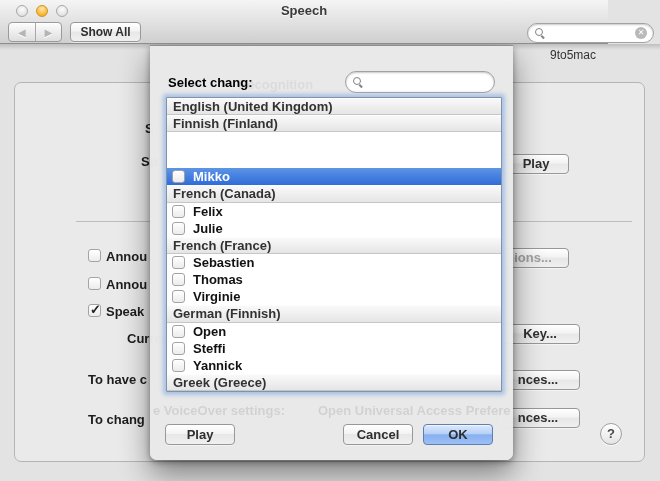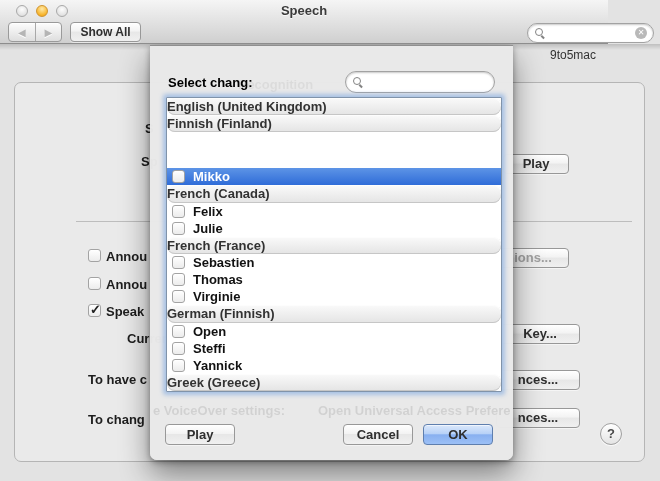--- a/index.html
+++ b/index.html
@@ -76,22 +76,22 @@
   .ghost.g2 { left:3px;  top:357px; color:rgba(0,0,0,.10); }
   .ghost.g3 { left:168px; top:357px; color:rgba(0,0,0,.10); }
 
   .select-label { position:absolute; left:18px; top:29px; font-size:13px; font-weight:bold; color:#000; }
   .sheet-search { position:absolute; left:195px; top:25px; width:150px; height:22px; }
 
   .voice-list { position:absolute; left:16px; top:51px; width:336px; height:295px;
     background:#fff; border:1px solid #8093aa; border-radius:1px;
     box-shadow:0 0 4px 3px var(--ring); display:flex; flex-direction:column; overflow:hidden; }
   .vl-row { flex:1 1 0; display:flex; align-items:center; font-size:13px; font-weight:bold; }
-  .vl-row.header { background:linear-gradient(#fafafa,#e4e4e4); color:#323232; 
-    box-shadow:inset 0 -1px 0 #c6c6c6, inset 0 1px 0 #fdfdfd;border-radius:8px; }
+  .vl-row.header { background:linear-gradient(#fafafa,#e4e4e4); color:#323232; padding-left:6px;
+    box-shadow:inset 0 -1px 0 #c6c6c6, inset 0 1px 0 #fdfdfd; }
   .vl-row.voice { background:#fff; color:#111; }
   .vl-row.voice .cbox { margin-left:5px; margin-right:8px; flex:0 0 auto; }
   .vl-row.selected { background:linear-gradient(var(--selTop), var(--selBottom)); color:#fff;margin-top:36px; }
 
   .sheet-btn { position:absolute; top:378px; width:70px; height:21px; line-height:19px; }
   .sheet-btn.play { left:15px; }
   .sheet-btn.cancel { left:193px; }
   .sheet-btn.ok { left:273px; border-color:#5f7fae;
     background:linear-gradient(180deg, var(--okTop) 0%, #b8d2f7 45%, var(--okBottom) 52%, #9cc0f6 100%);
     box-shadow:inset 0 1px 0 rgba(255,255,255,.6); }

